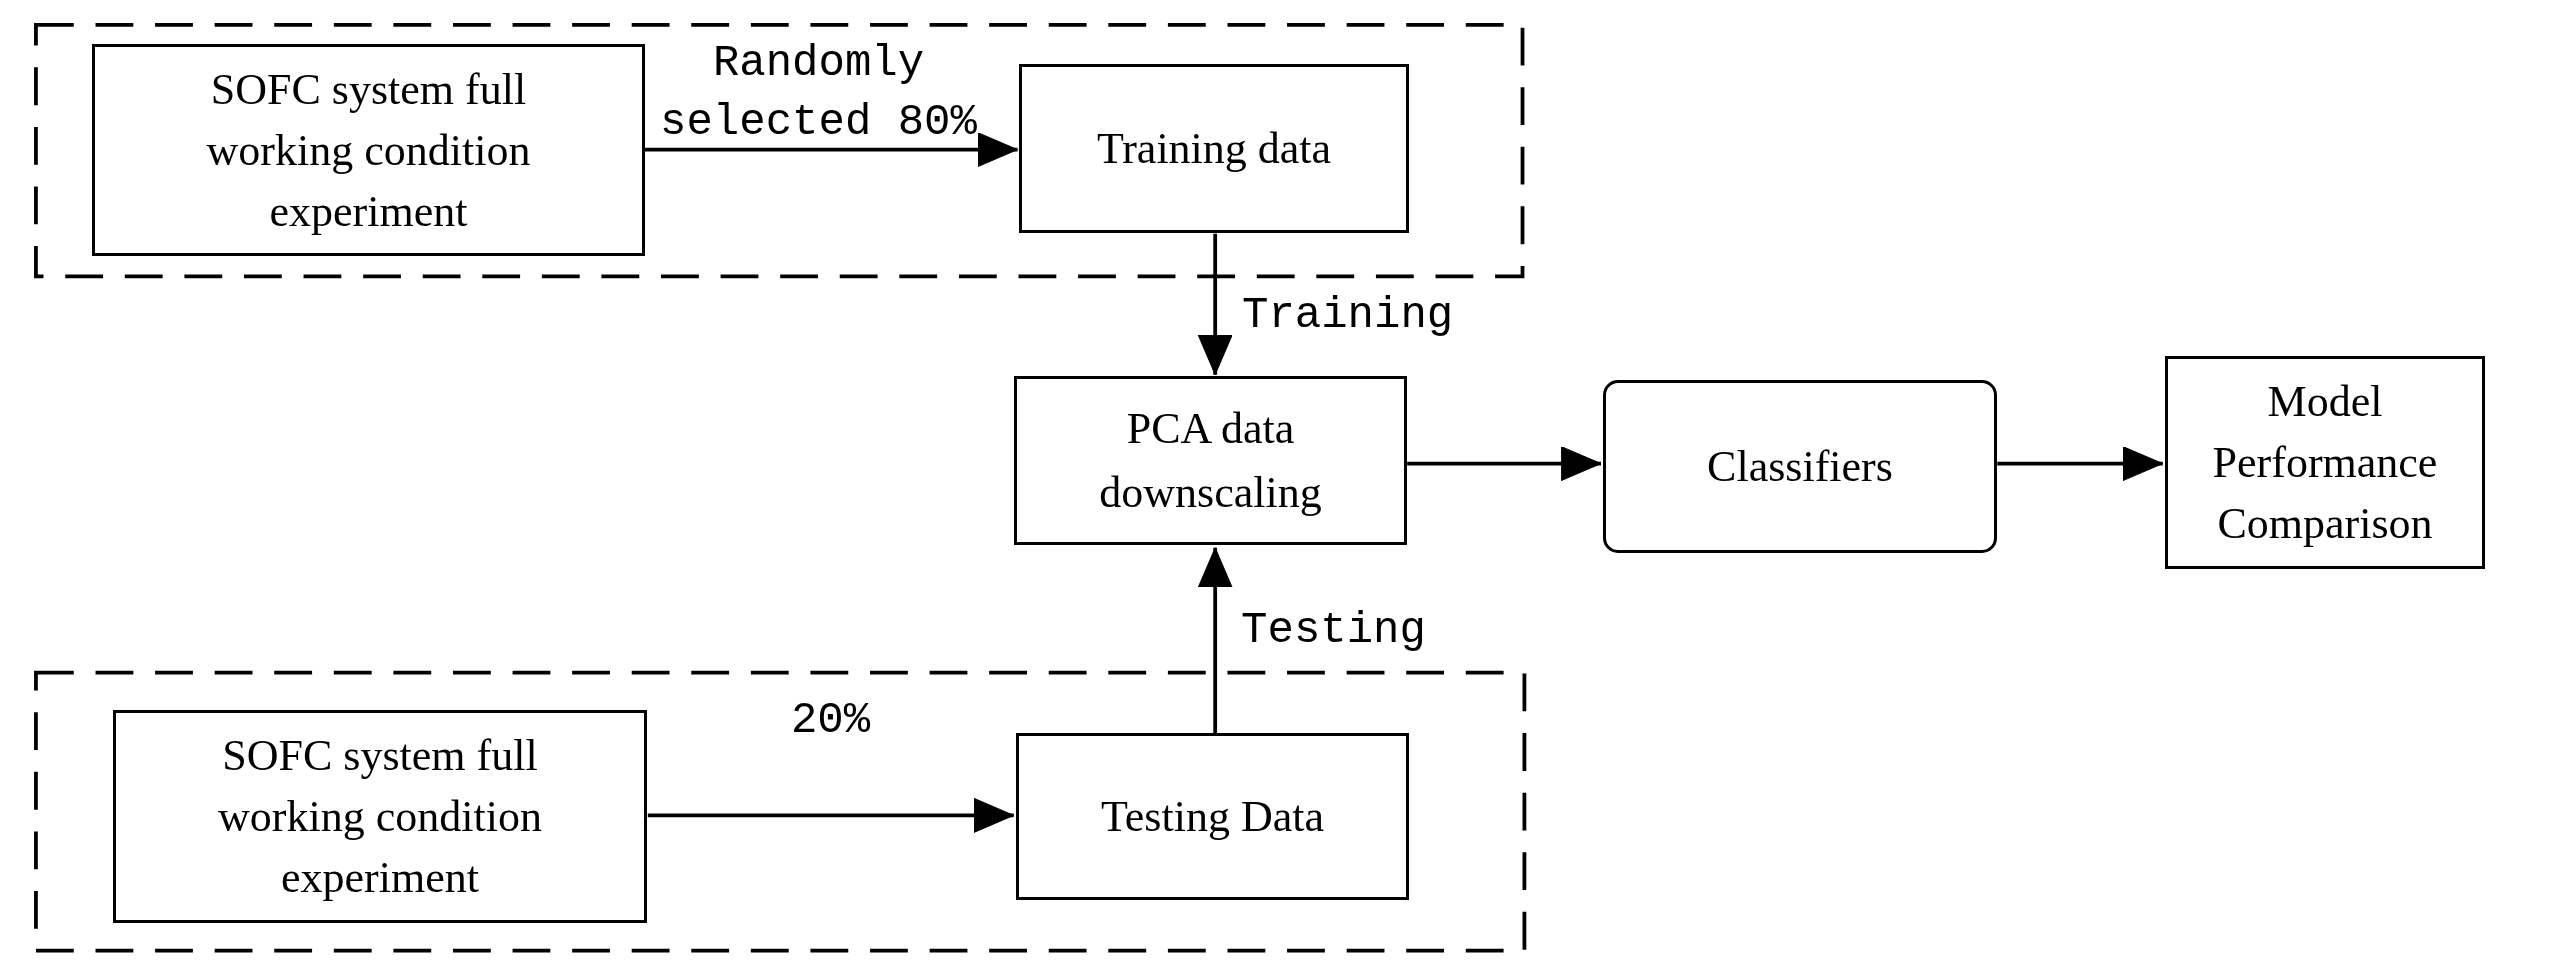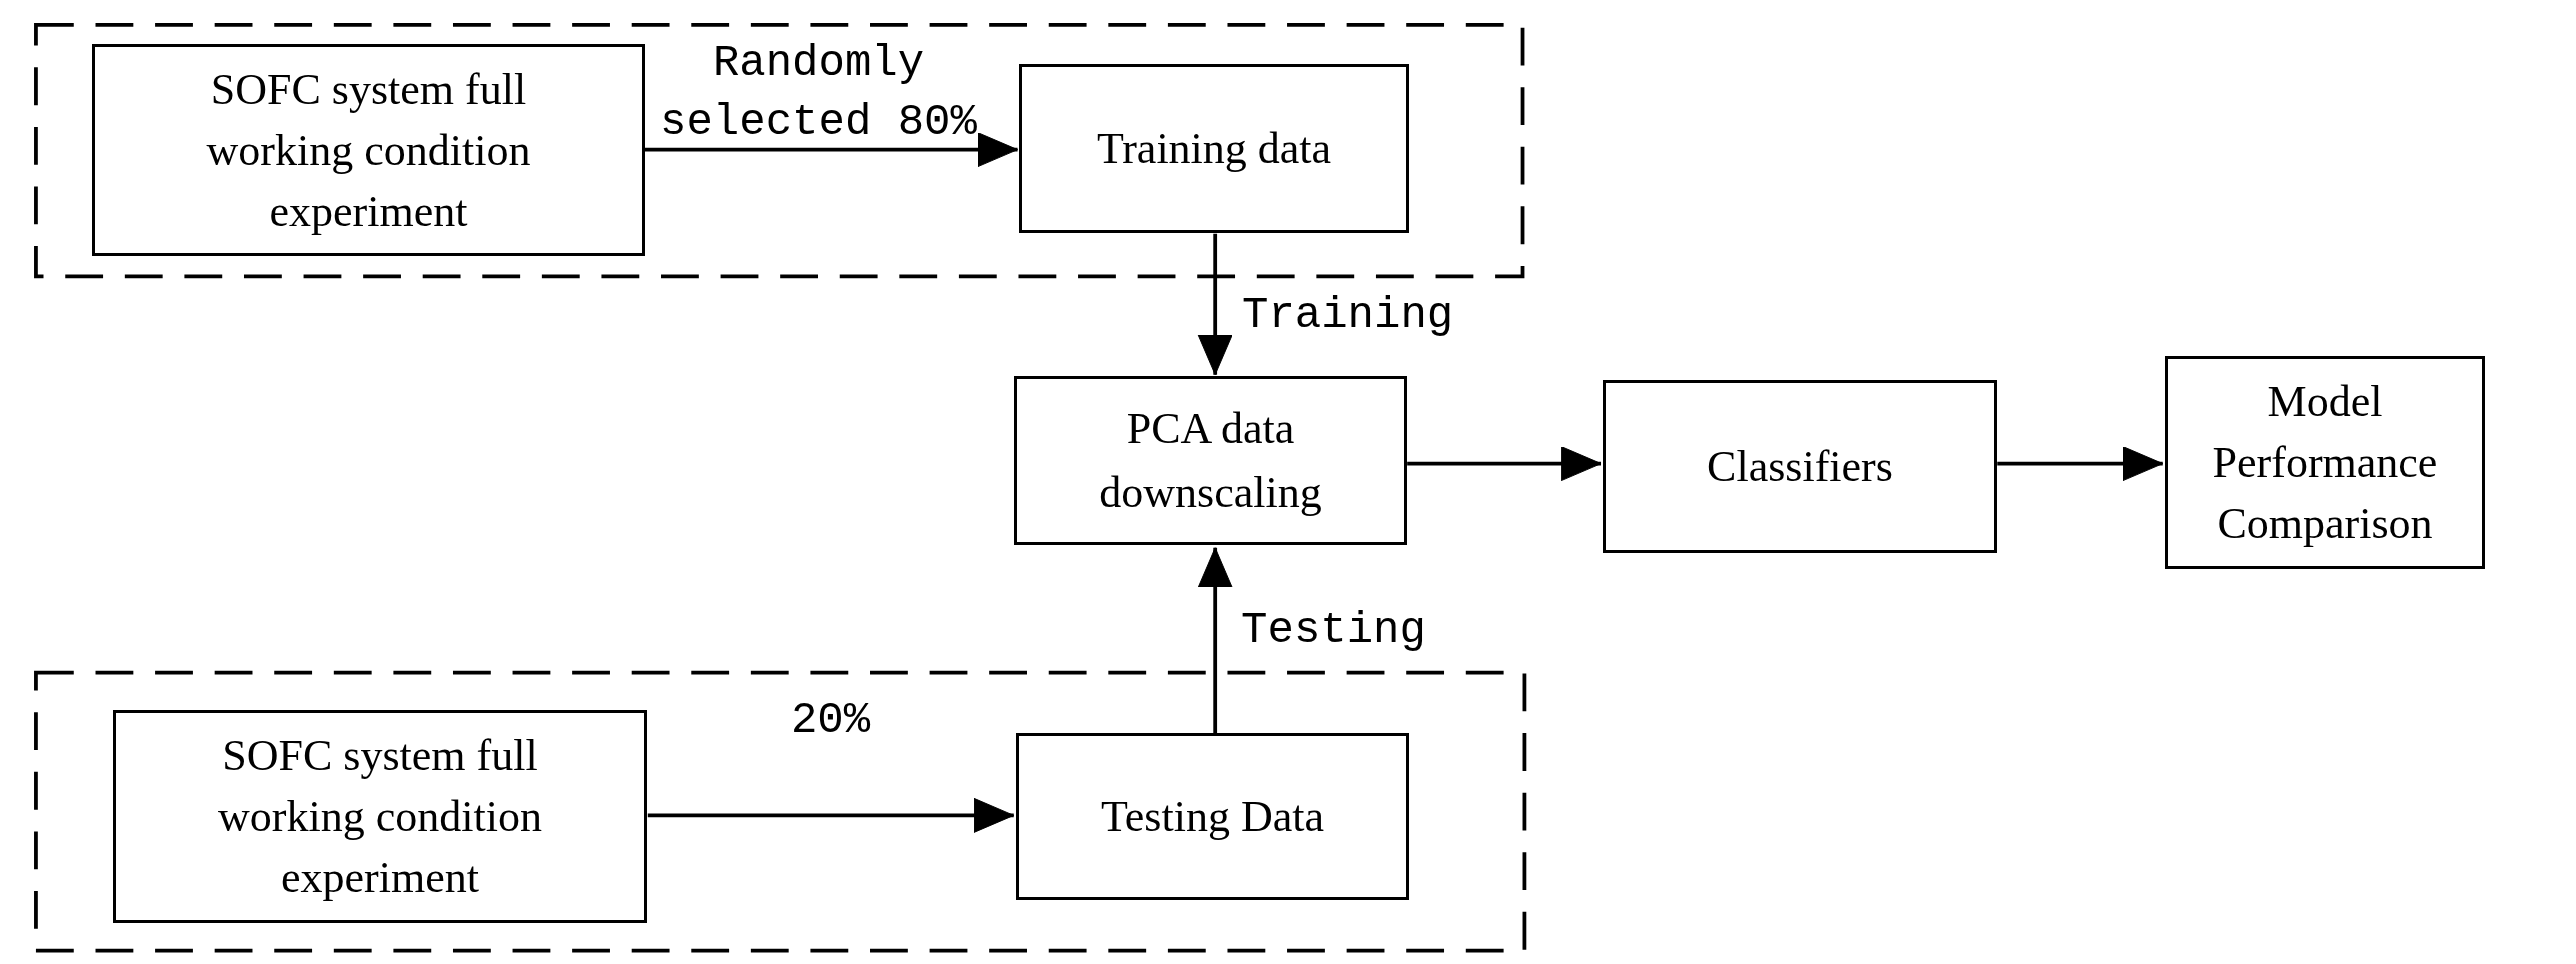--- a/index.html
+++ b/index.html
@@ -43,21 +43,21 @@
     position: absolute;
     text-align: center;
     line-height: 59px;
     white-space: nowrap;
   }
   .edge-label span { display: block; }
   
   #sofc-top      { left: 92px;   top: 44px;  width: 553px; height: 212px; }
   #training-data { left: 1019px; top: 64px;  width: 390px; height: 169px; }
   #pca           { left: 1014px; top: 376px; width: 393px; height: 169px; line-height: 64px; }
-  #classifiers   { left: 1603px; top: 380px; width: 394px; height: 173px; }
+  #classifiers   { left: 1603px; top: 380px; width: 394px; height: 173px; border-radius: 15px; }
   #model-perf    { left: 2165px; top: 356px; width: 320px; height: 213px; line-height: 61px; }
   #sofc-bottom   { left: 113px;  top: 710px; width: 534px; height: 213px; }
   #testing-data  { left: 1016px; top: 733px; width: 393px; height: 167px; }
   
   #lbl-random    { left: 615px;  top: 34px;  width: 407px; text-align: center; }
   #lbl-training  { left: 1242px; top: 286px; width: 208px; }
   #lbl-testing   { left: 1234px; top: 601px; width: 199px; }
   #lbl-remaining { left: 653px;  top: 690px; width: 355px; line-height: 61px; }
 </style>
 </head>

